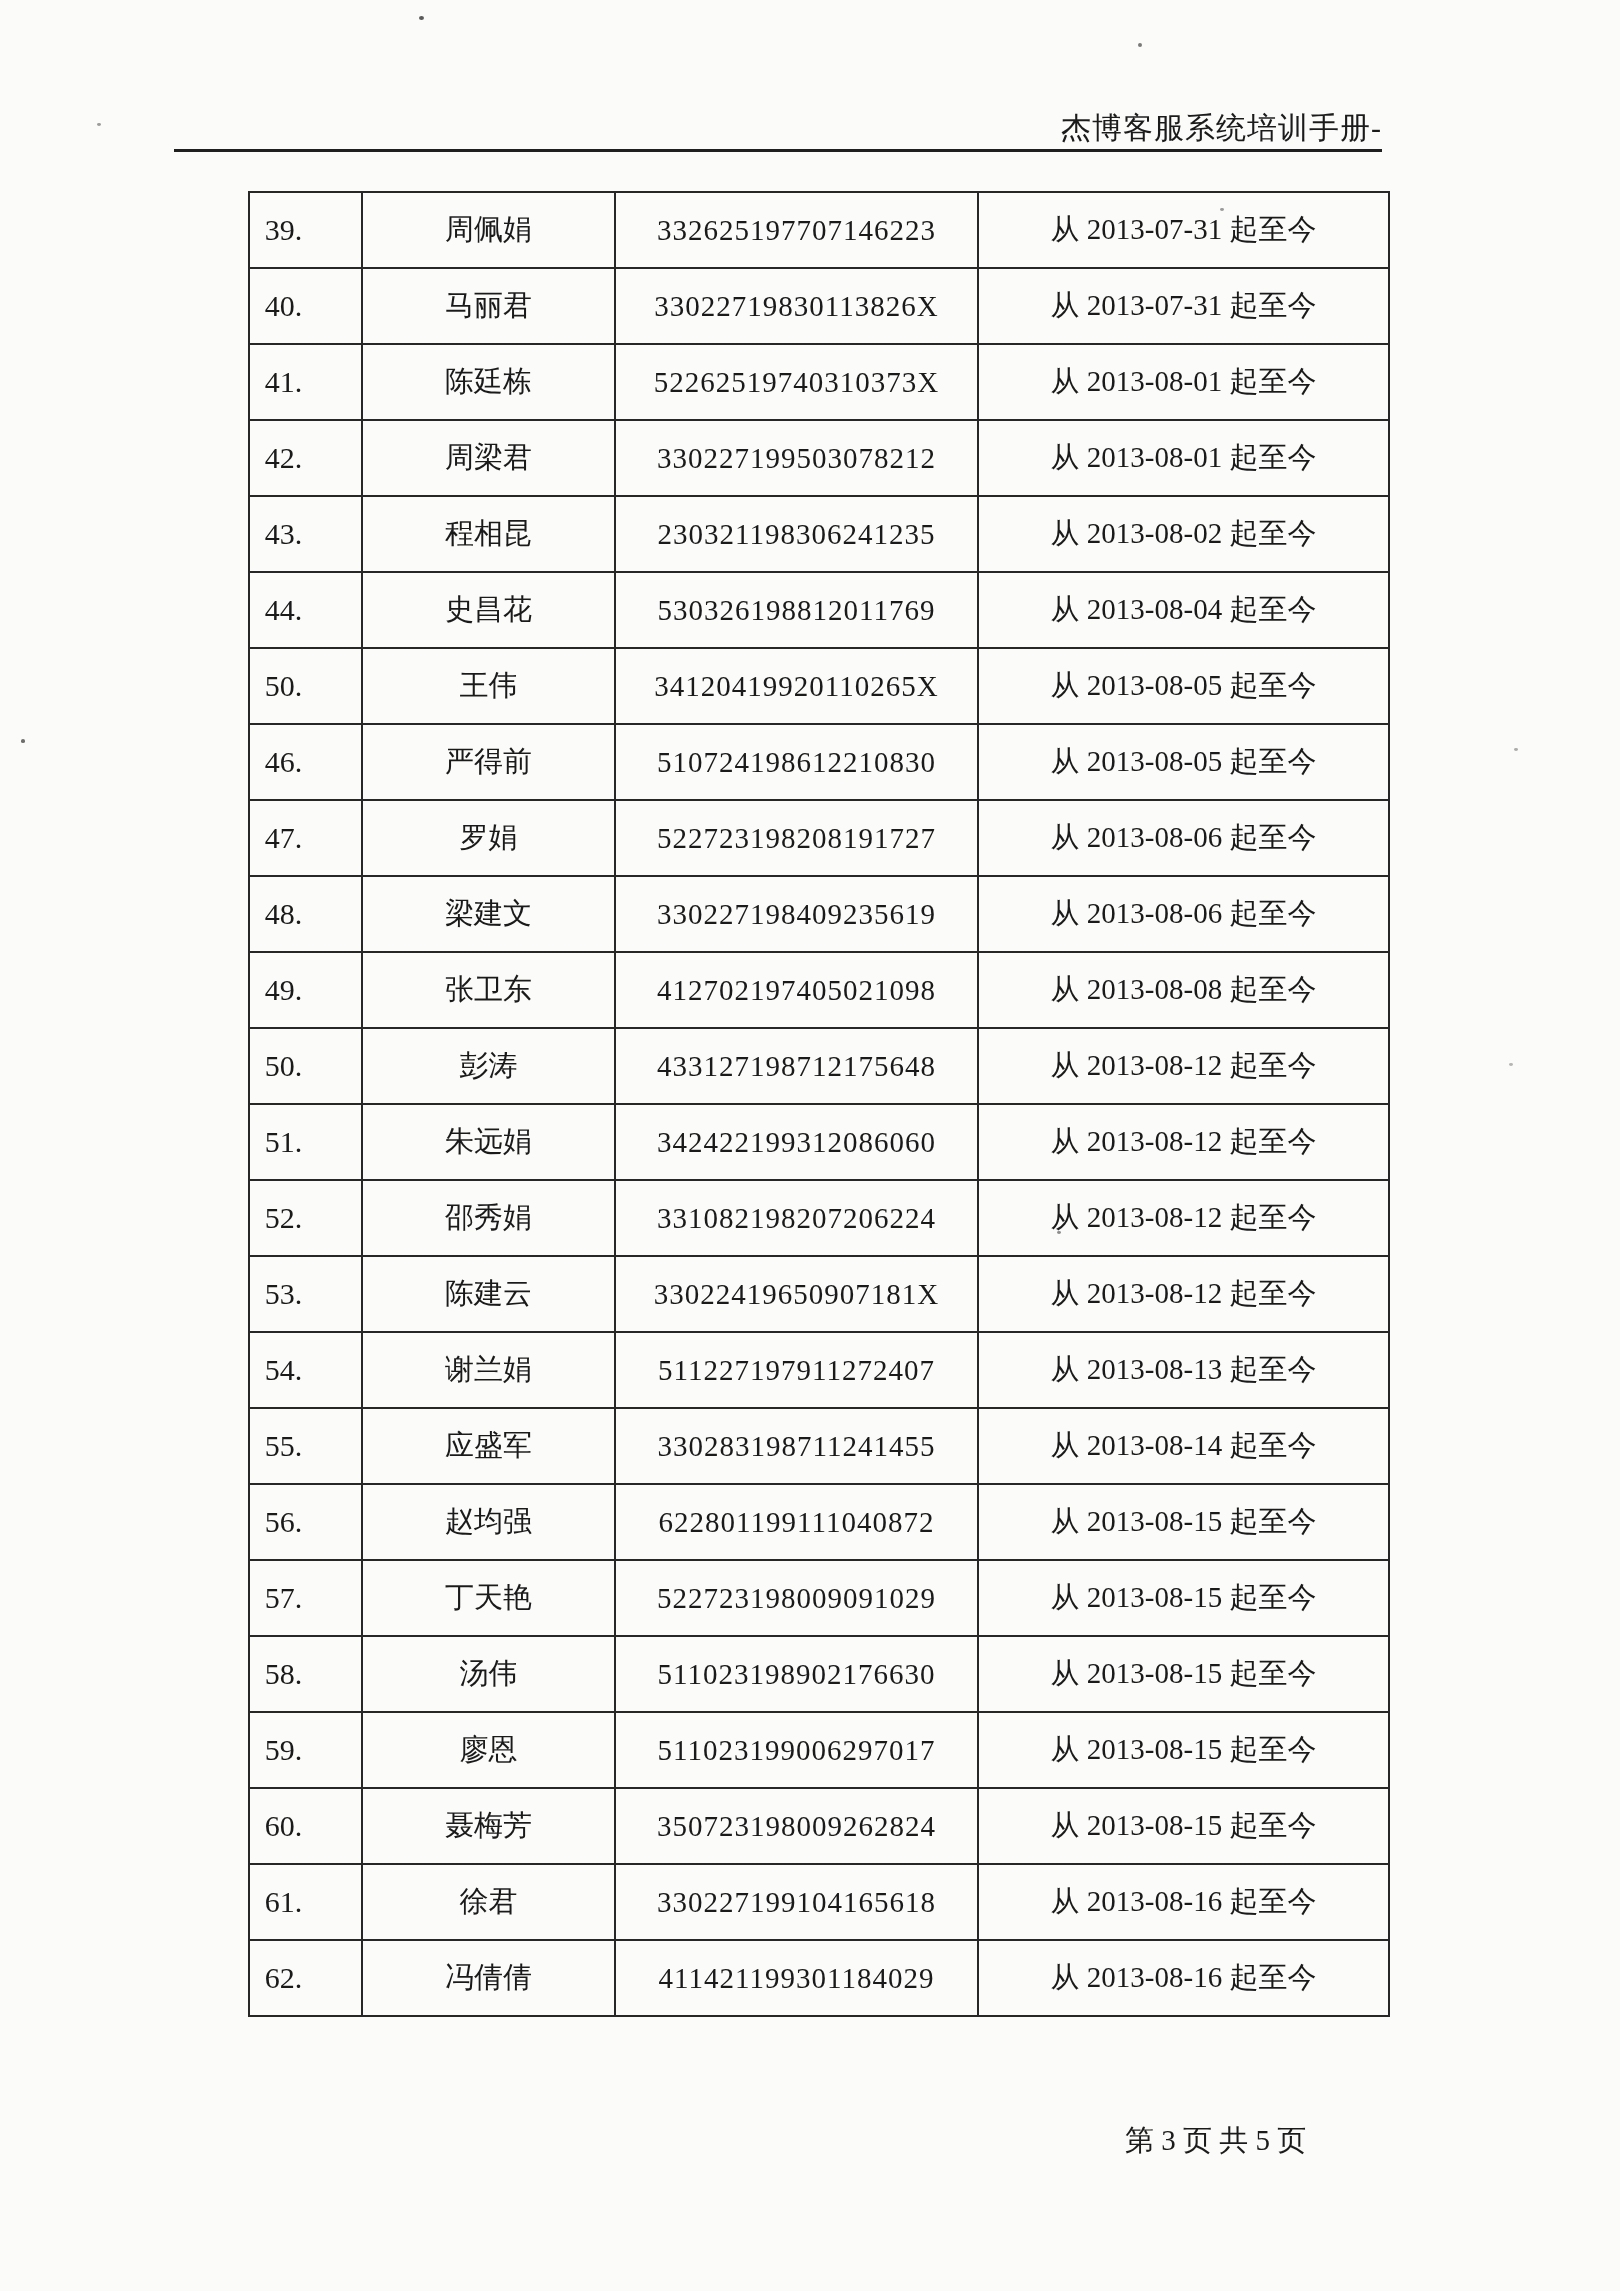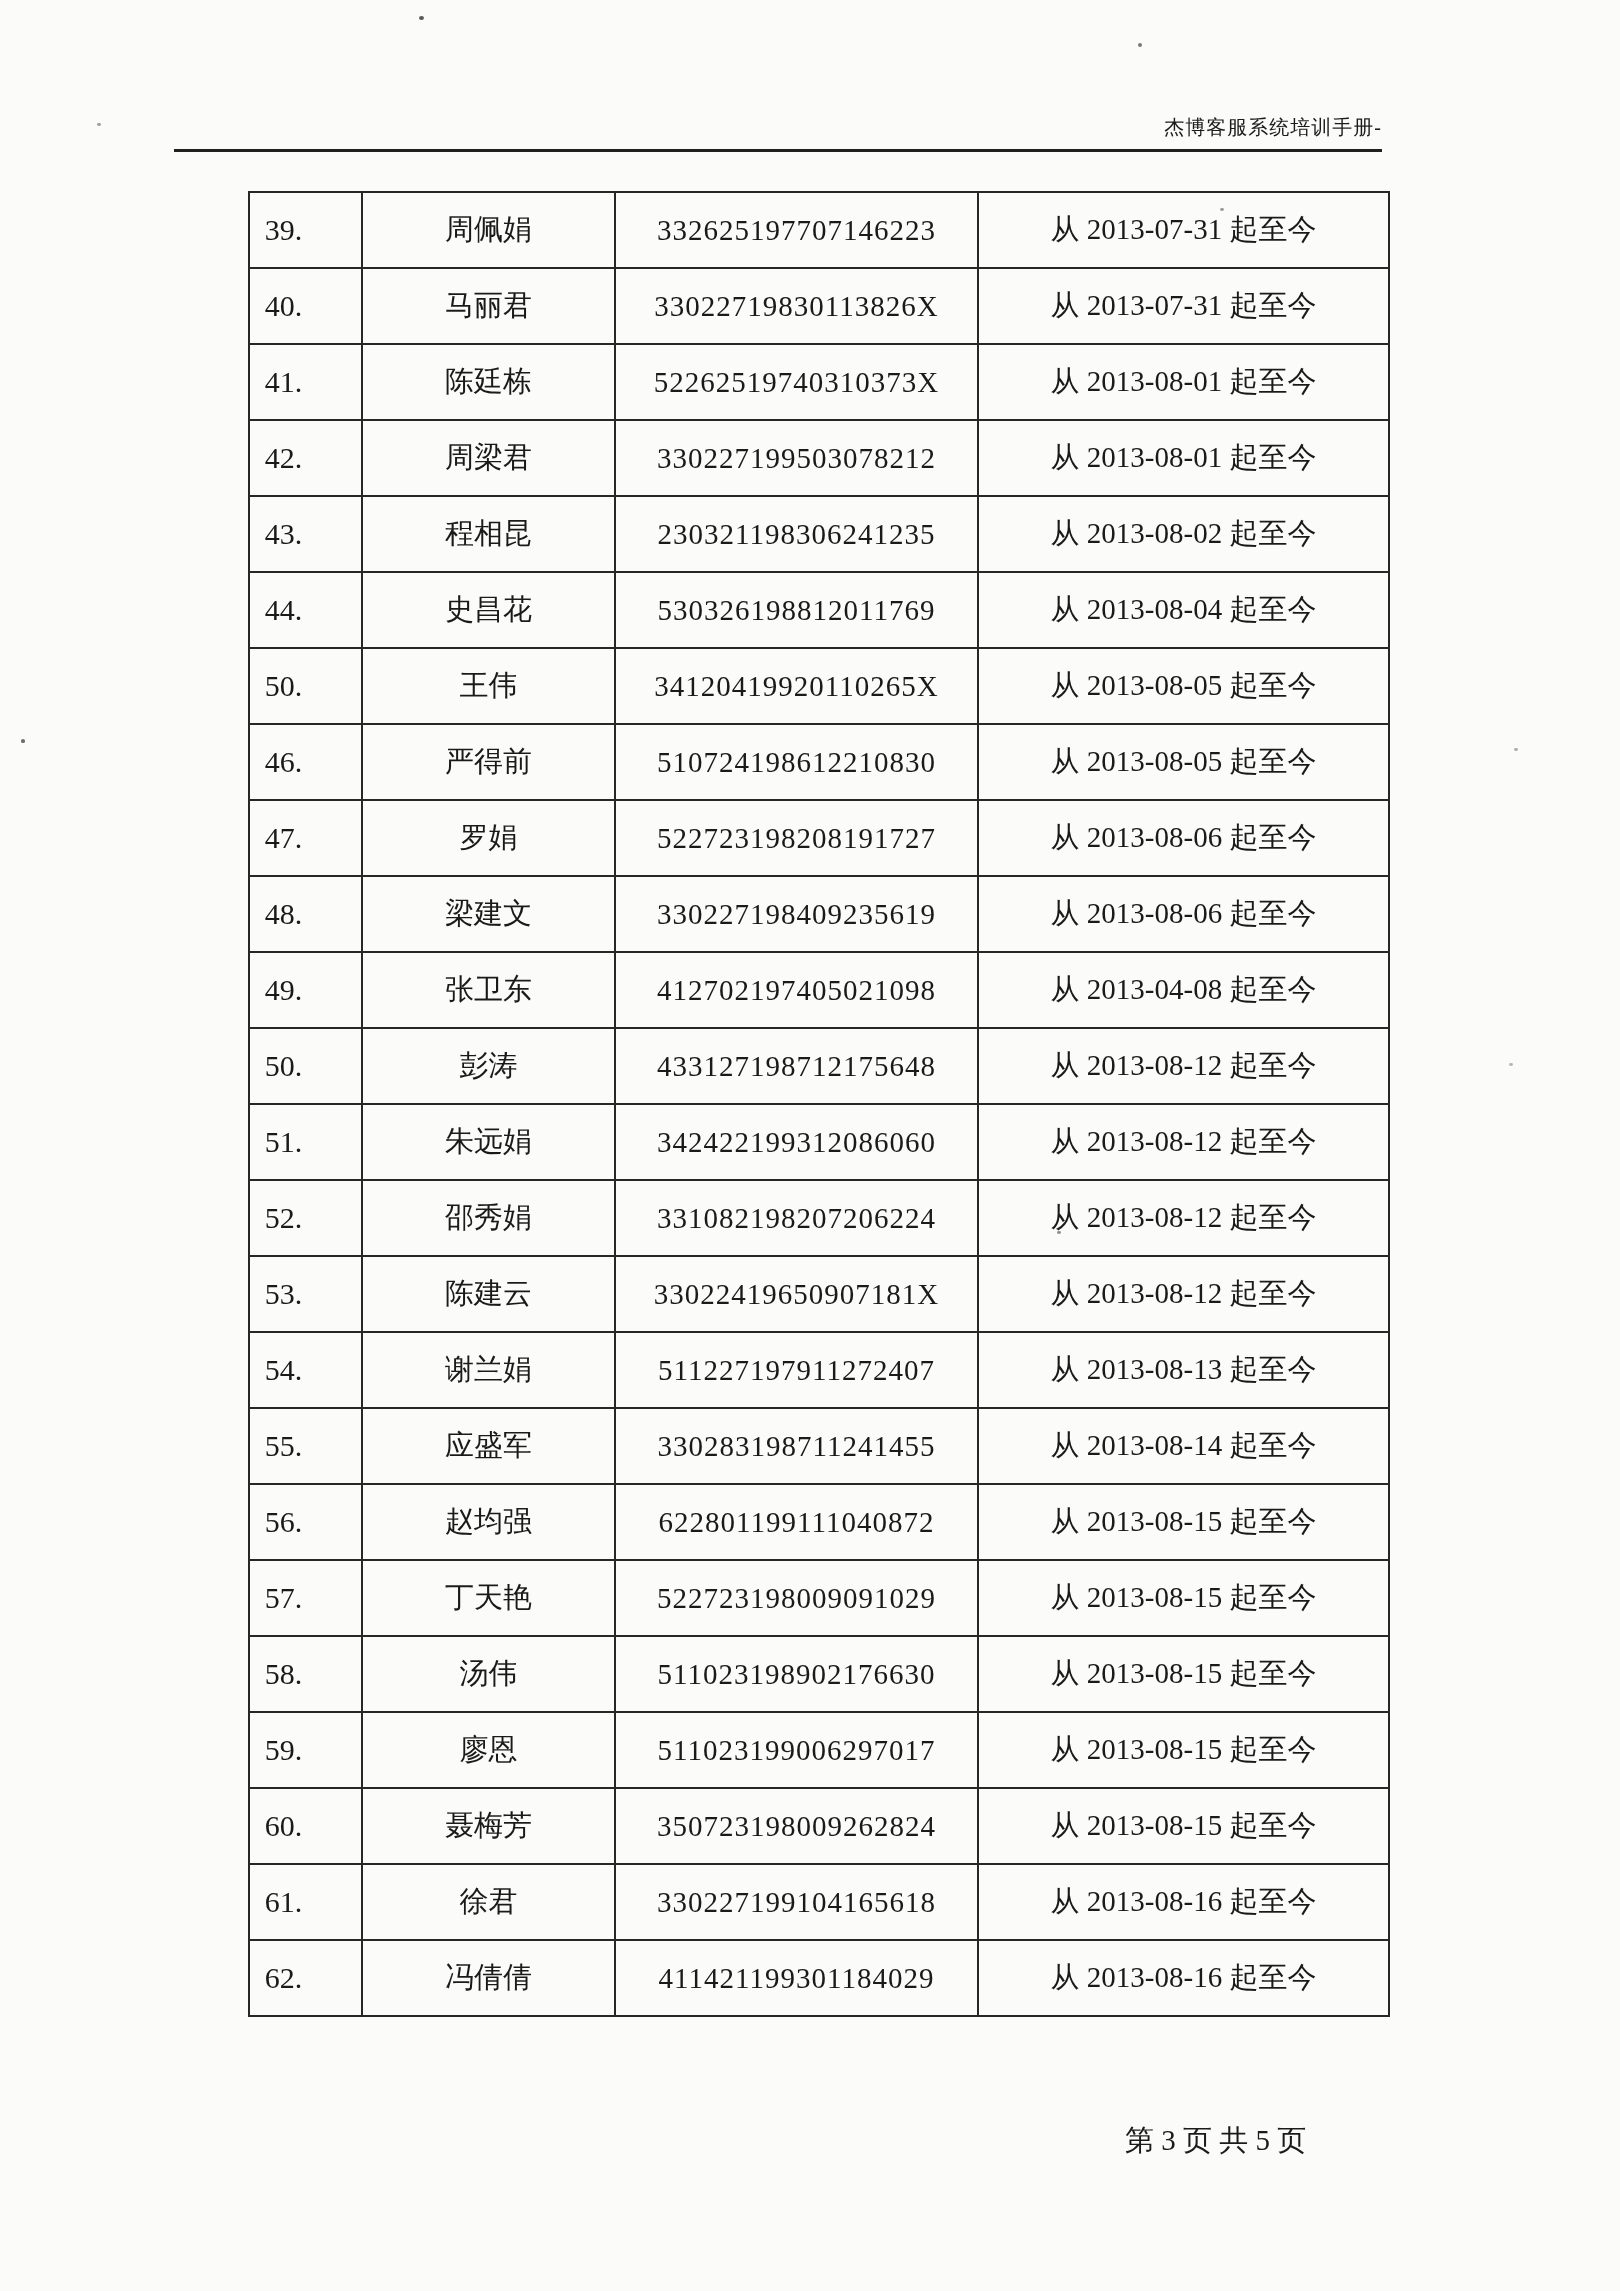--- a/index.html
+++ b/index.html
@@ -16,21 +16,21 @@
     overflow: hidden;
   }
   .page {
     position: absolute;
     inset: 0;
   }
   .header-title {
     position: absolute;
     top: 110px;
     right: 238px;
-    font-size: 20px;
+    font-size: 30px;
     line-height: 35px;
     letter-spacing: 1px;
     color: #1b1b1b;
     white-space: nowrap;
   }
   .header-rule {
     position: absolute;
     top: 149px;
     left: 174px;
     width: 1208px;
@@ -167,21 +167,21 @@
           <tr>
     <td class="cell-no">48.</td>
     <td class="cell-name">梁建文</td>
     <td class="cell-id">330227198409235619</td>
     <td class="cell-period">从 2013-08-06 起至今</td>
   </tr>
           <tr>
     <td class="cell-no">49.</td>
     <td class="cell-name">张卫东</td>
     <td class="cell-id">412702197405021098</td>
-    <td class="cell-period">从 2013-04-08 起至今</td>
+    <td class="cell-period">从 2013-08-08 起至今</td>
   </tr>
           <tr>
     <td class="cell-no">50.</td>
     <td class="cell-name">彭涛</td>
     <td class="cell-id">433127198712175648</td>
     <td class="cell-period">从 2013-08-12 起至今</td>
   </tr>
           <tr>
     <td class="cell-no">51.</td>
     <td class="cell-name">朱远娟</td>

